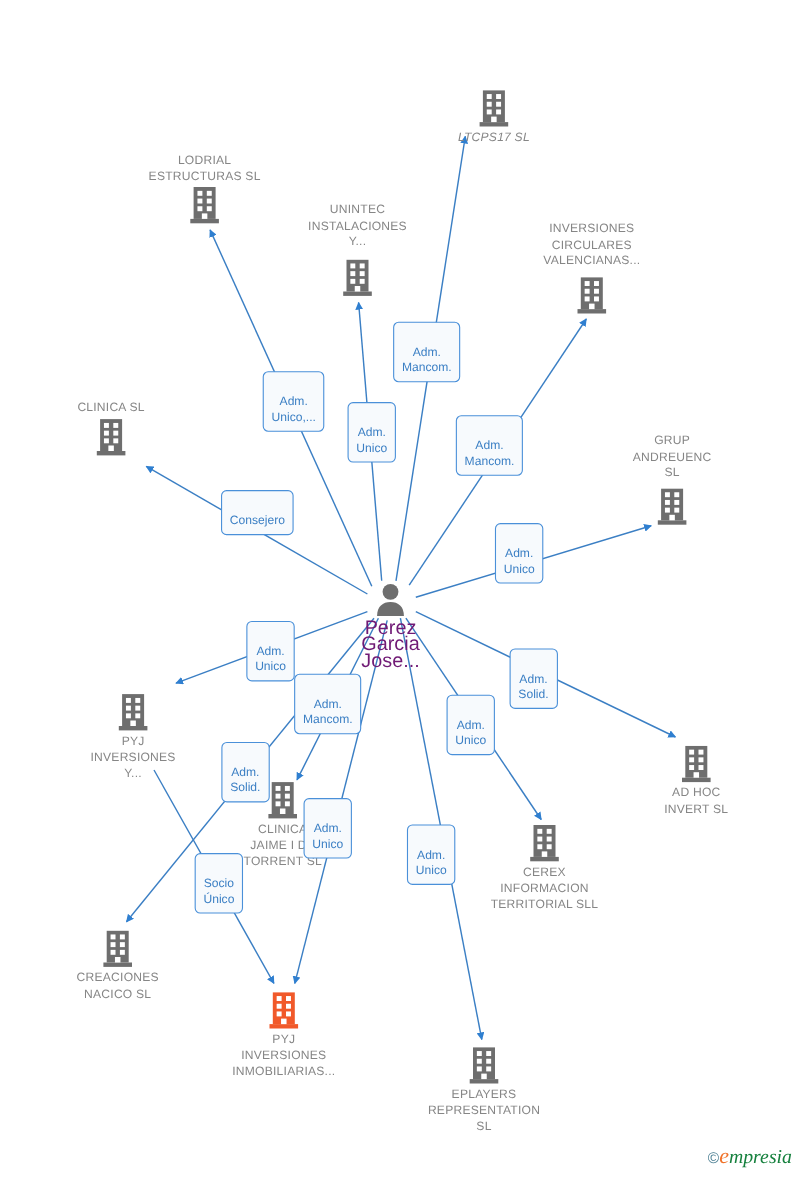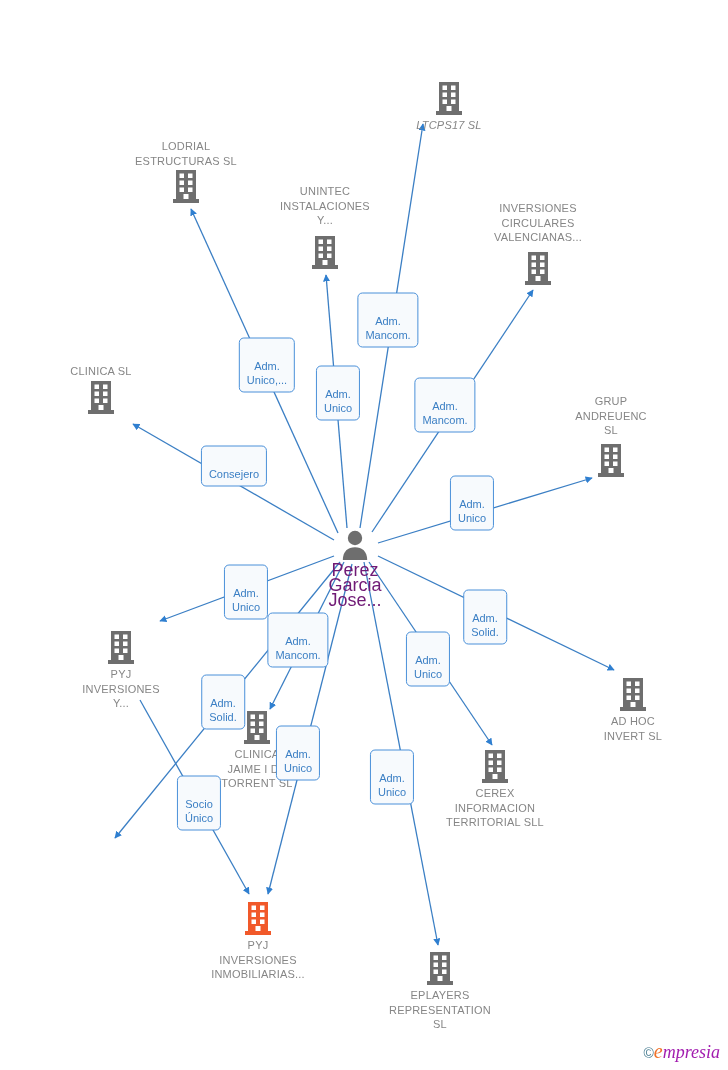--- a/index.html
+++ b/index.html
@@ -84,21 +84,21 @@
     font-size: 14px;
     color: #4b7f93;
     font-family: "Liberation Sans", sans-serif;
   }
   #watermark .wm-e {
     color: #f0722a;
     font-style: italic;
     font-size: 20px;
   }
   #watermark .wm-rest {
-    color: #a21caf;
+    color: #15803d;
     font-style: italic;
     font-size: 18px;
   }
 </style>
 </head>
 <body>
 
 <div id="graph-canvas">
 
   <svg id="edge-layer" viewBox="0 0 728 1070" width="728" height="1070" xmlns="http://www.w3.org/2000/svg">
@@ -338,20 +338,37 @@
         <rect x="8.5" y="17.5" width="4.5" height="4.5" fill="#ffffff"></rect>
         <rect x="17" y="17.5" width="4.5" height="4.5" fill="#ffffff"></rect>
         <rect x="12.5" y="24" width="5" height="5" fill="#ffffff"></rect>
       </svg>
     </span>
     <span class="node-label">CEREX
 INFORMACION
 TERRITORIAL SLL</span>
   </div>
 
+  <div class="node" style="left:107px; top:846px;">
+    <span class="node-icon">
+      <svg width="30" height="34" viewBox="0 0 30 34" xmlns="http://www.w3.org/2000/svg">
+        <rect x="5" y="0" width="20" height="29" fill="#6e6e6e"></rect>
+        <rect x="2" y="29" width="26" height="4" fill="#6e6e6e"></rect>
+        <rect x="8.5" y="3.5" width="4.5" height="4.5" fill="#ffffff"></rect>
+        <rect x="17" y="3.5" width="4.5" height="4.5" fill="#ffffff"></rect>
+        <rect x="8.5" y="10.5" width="4.5" height="4.5" fill="#ffffff"></rect>
+        <rect x="17" y="10.5" width="4.5" height="4.5" fill="#ffffff"></rect>
+        <rect x="8.5" y="17.5" width="4.5" height="4.5" fill="#ffffff"></rect>
+        <rect x="17" y="17.5" width="4.5" height="4.5" fill="#ffffff"></rect>
+        <rect x="12.5" y="24" width="5" height="5" fill="#ffffff"></rect>
+      </svg>
+    </span>
+    <span class="node-label">CREACIONES
+NACICO  SL</span>
+  </div>
 
   <div class="node" style="left:258px; top:902px;">
     <span class="node-icon">
       <svg width="30" height="34" viewBox="0 0 30 34" xmlns="http://www.w3.org/2000/svg">
         <rect x="5" y="0" width="20" height="29" fill="#f1592a"></rect>
         <rect x="2" y="29" width="26" height="4" fill="#f1592a"></rect>
         <rect x="8.5" y="3.5" width="4.5" height="4.5" fill="#ffffff"></rect>
         <rect x="17" y="3.5" width="4.5" height="4.5" fill="#ffffff"></rect>
         <rect x="8.5" y="10.5" width="4.5" height="4.5" fill="#ffffff"></rect>
         <rect x="17" y="10.5" width="4.5" height="4.5" fill="#ffffff"></rect>

